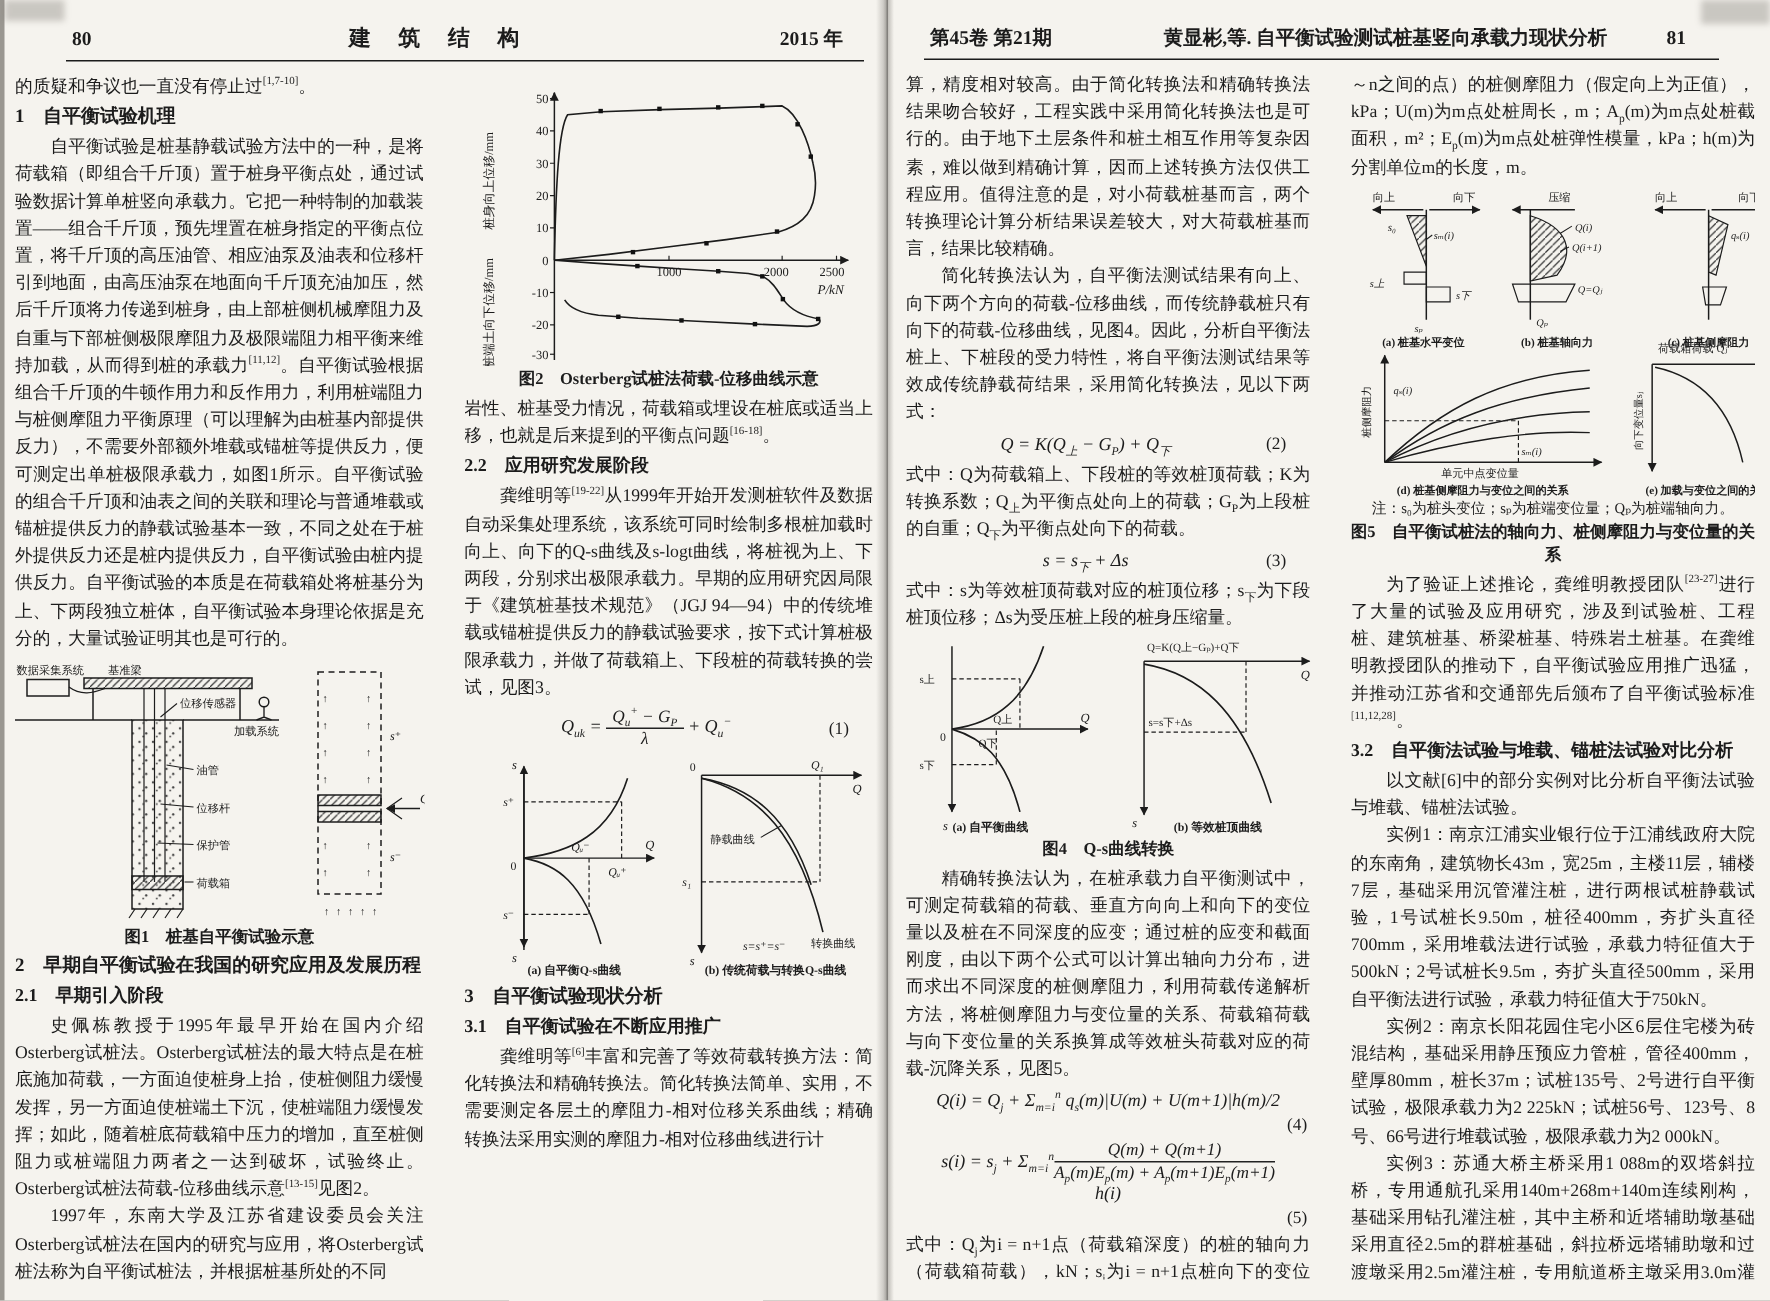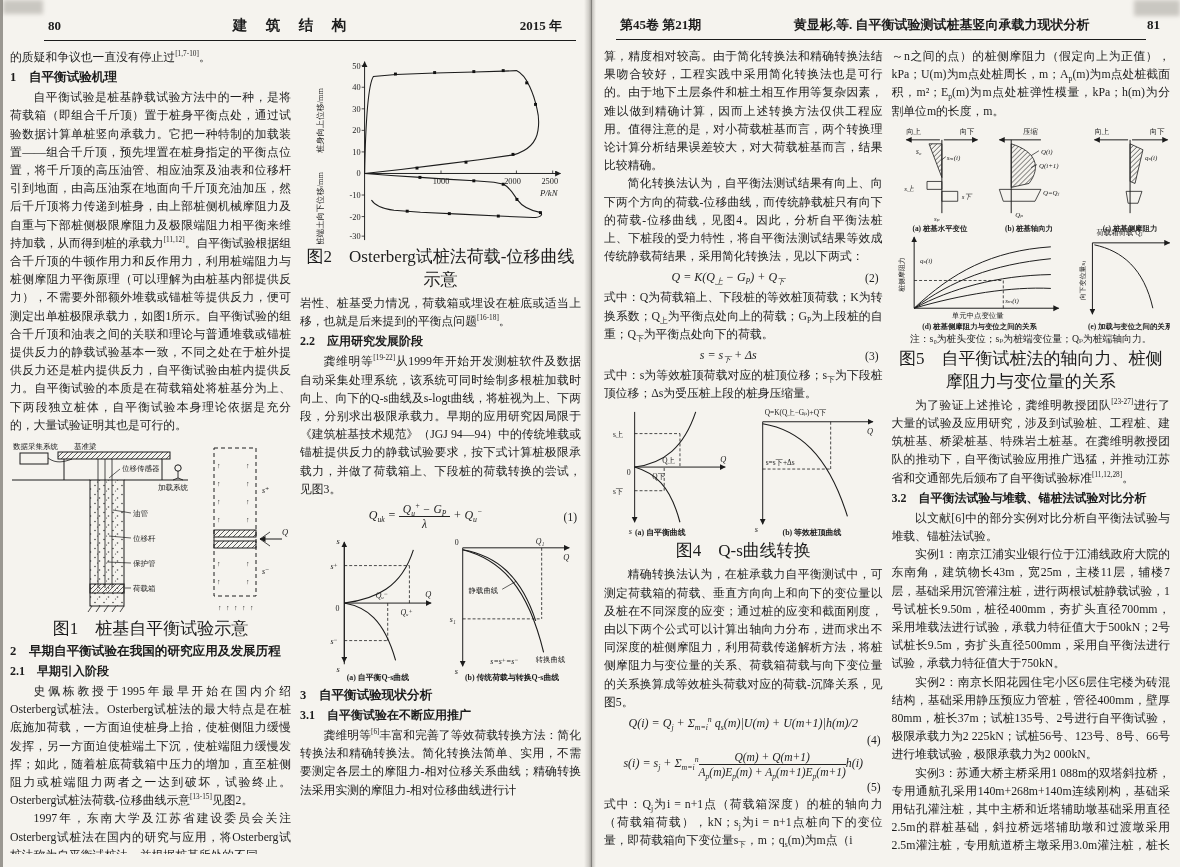--- a/index.html
+++ b/index.html
@@ -11,37 +11,37 @@
   .c-tl{left:3px;top:0;width:40px;height:14px;}
   .c-tr{right:0;top:0;width:46px;height:16px;}
   .gutter{position:absolute;left:584px;top:0;width:12px;height:867px;
     background:linear-gradient(90deg,rgba(0,0,0,0),rgba(70,66,60,.22) 40%,rgba(70,66,60,.40) 55%,rgba(0,0,0,0));}
   .gutline{position:absolute;left:591px;top:0;width:1px;height:867px;background:rgba(60,58,55,.45);}
   .page{position:absolute;top:0;height:867px;width:590px;border-radius:10px;}
   .page.l{left:0;}
   .page.r{left:590px;}
   .hdr{display:flex;align-items:baseline;font-weight:bold;font-size:13px;}
   .page.l .hdr{margin:16px 28px 0 48px;}
-  .page.r .hdr{margin:16px 20px 0 30px;}
+  .page.r .hdr{margin:16px 56px 0 30px;}
   .hdr .mid{flex:1;text-align:center;font-size:14.5px;letter-spacing:2px;}
   .hdr .mid.small{font-size:13px;letter-spacing:0;font-weight:bold;padding-left:35px;}
   .hrule{border-bottom:1.6px solid #1b1b1b;margin-top:5px;}
   .page.l .hrule{margin-left:44px;margin-right:14px;}
   .page.r .hrule{margin-left:26px;margin-right:34px;}
-  .cols{display:flex;gap:9px;padding:7px 8px 0 10px;height:806px;overflow:hidden;}
+  .cols{display:flex;gap:27px;padding:7px 8px 0 10px;height:806px;overflow:hidden;justify-content:center;}
   .page.r .cols{padding:7px 10px 0 14px;}
   .col{width:281px;overflow:hidden;}
   .para{margin:0;font-size:11.8px;line-height:18.2px;text-align:justify;}
   .para.ind{text-indent:2em;}
   .para sup{font-size:62%;line-height:0;}
   h3.s1{margin:3px 0 2px;font-size:12.6px;}
   h4.s2{margin:3px 0 2px;font-size:12px;}
   figure{margin:4px 0 3px;text-align:center;}
-  figcaption{font-size:17px;font-weight:normal;margin-top:1px;}
-  .eqrow{display:flex;align-items:center;margin:5px 4px 3px;font-size:12px;font-style:italic;}
+  figcaption{font-size:11px;font-weight:bold;margin-top:1px;}
+  .eqrow{display:flex;align-items:center;margin:5px 16px 3px;font-size:12px;font-style:italic;}
   .eqbody{flex:1;text-align:center;}
   .eqno{font-style:normal;width:30px;text-align:right;font-size:11.5px;}
   .eqnoline{text-align:right;font-size:11.5px;margin:0 2px 2px 0;}
   .frac{display:inline-block;vertical-align:middle;text-align:center;font-size:11.5px;}
   .frac .num{display:block;padding:0 4px 1px;border-bottom:1px solid #222;font-style:italic;}
   .frac .den{display:block;padding-top:1px;}
   sub,sup{font-size:65%;line-height:0;}
   .fignote{font-size:9.8px;margin-top:1px;text-align:center;}
   svg{display:block;margin:0 auto;}
   svg text{font-family:"Liberation Serif","DejaVu Serif",serif;fill:#1c1c1c;}

